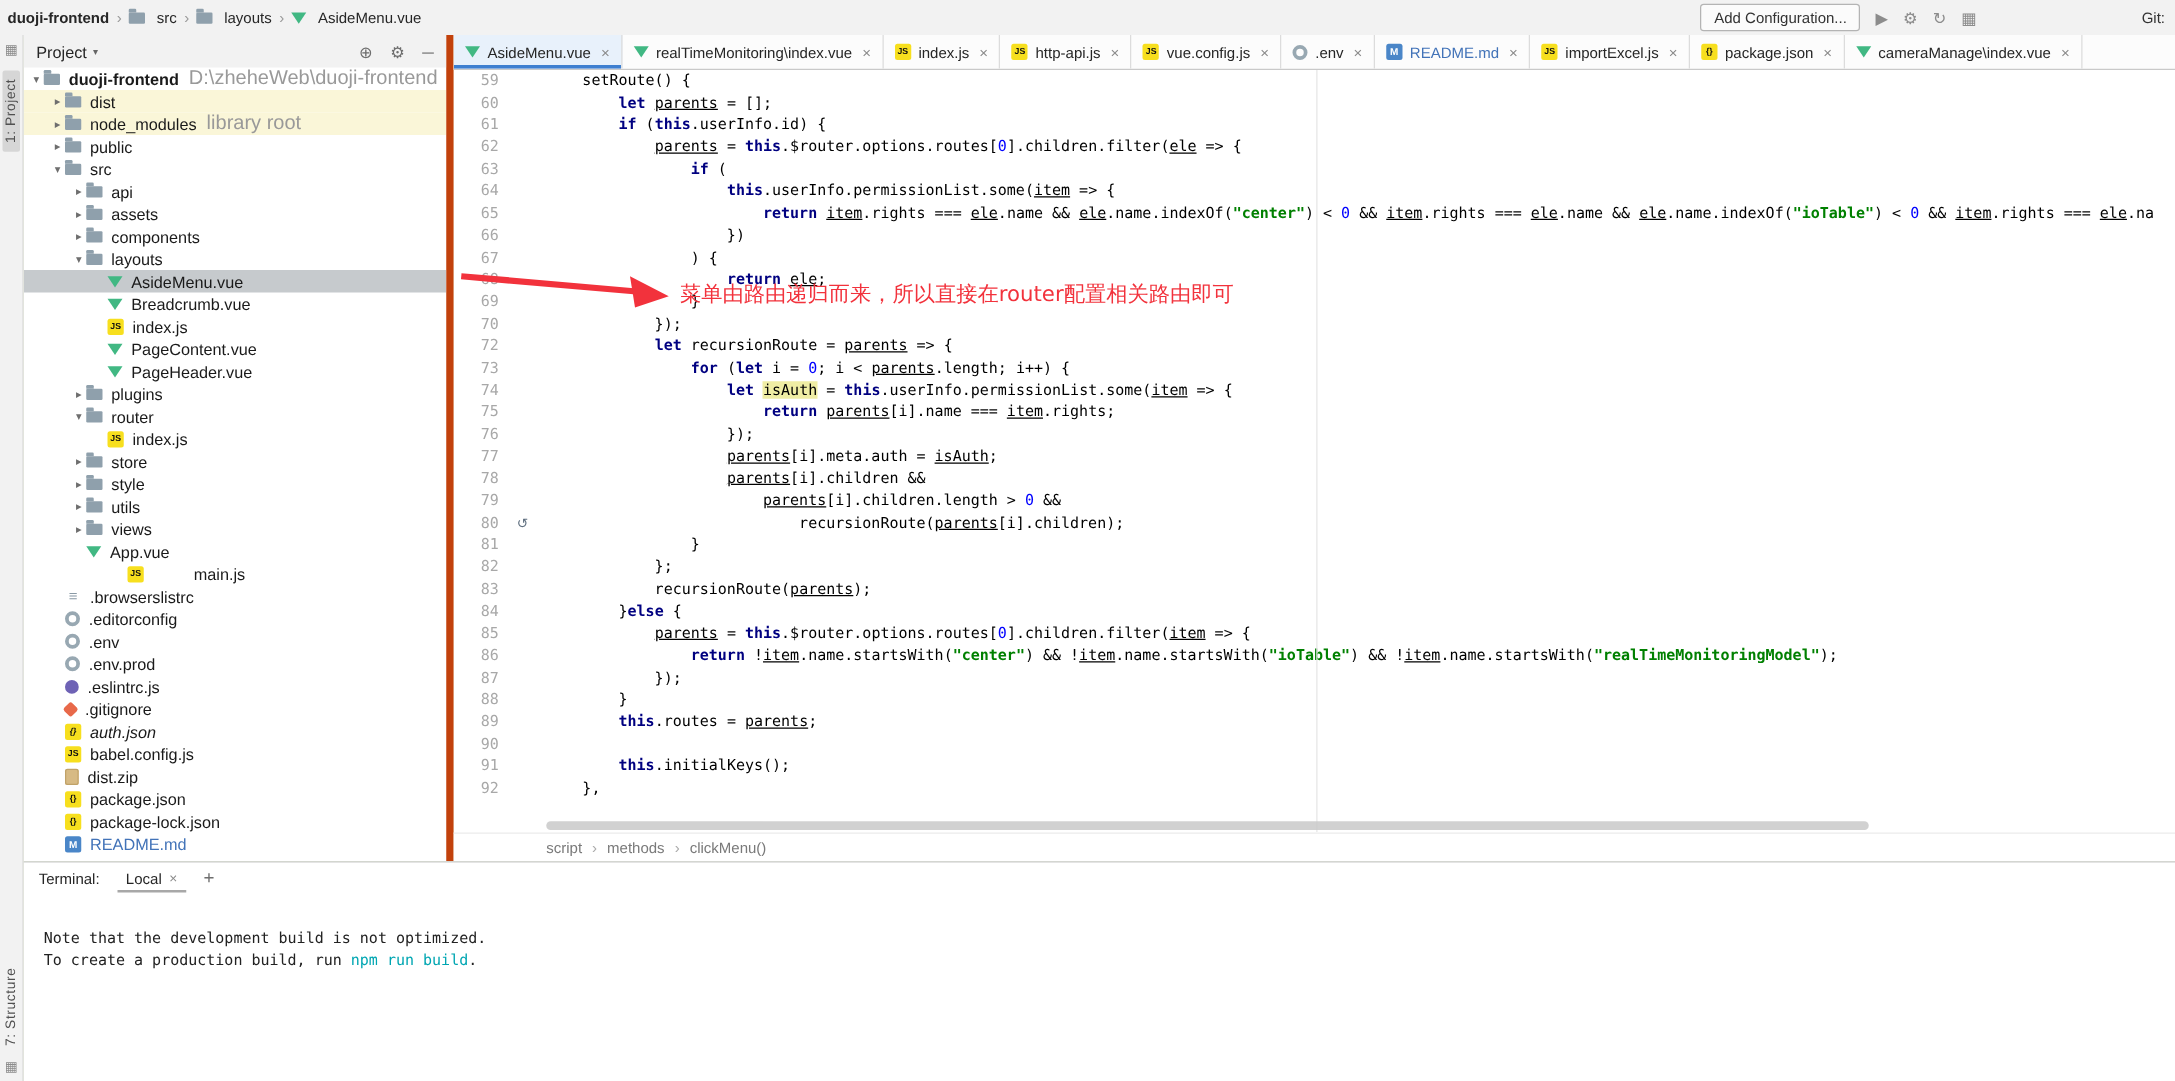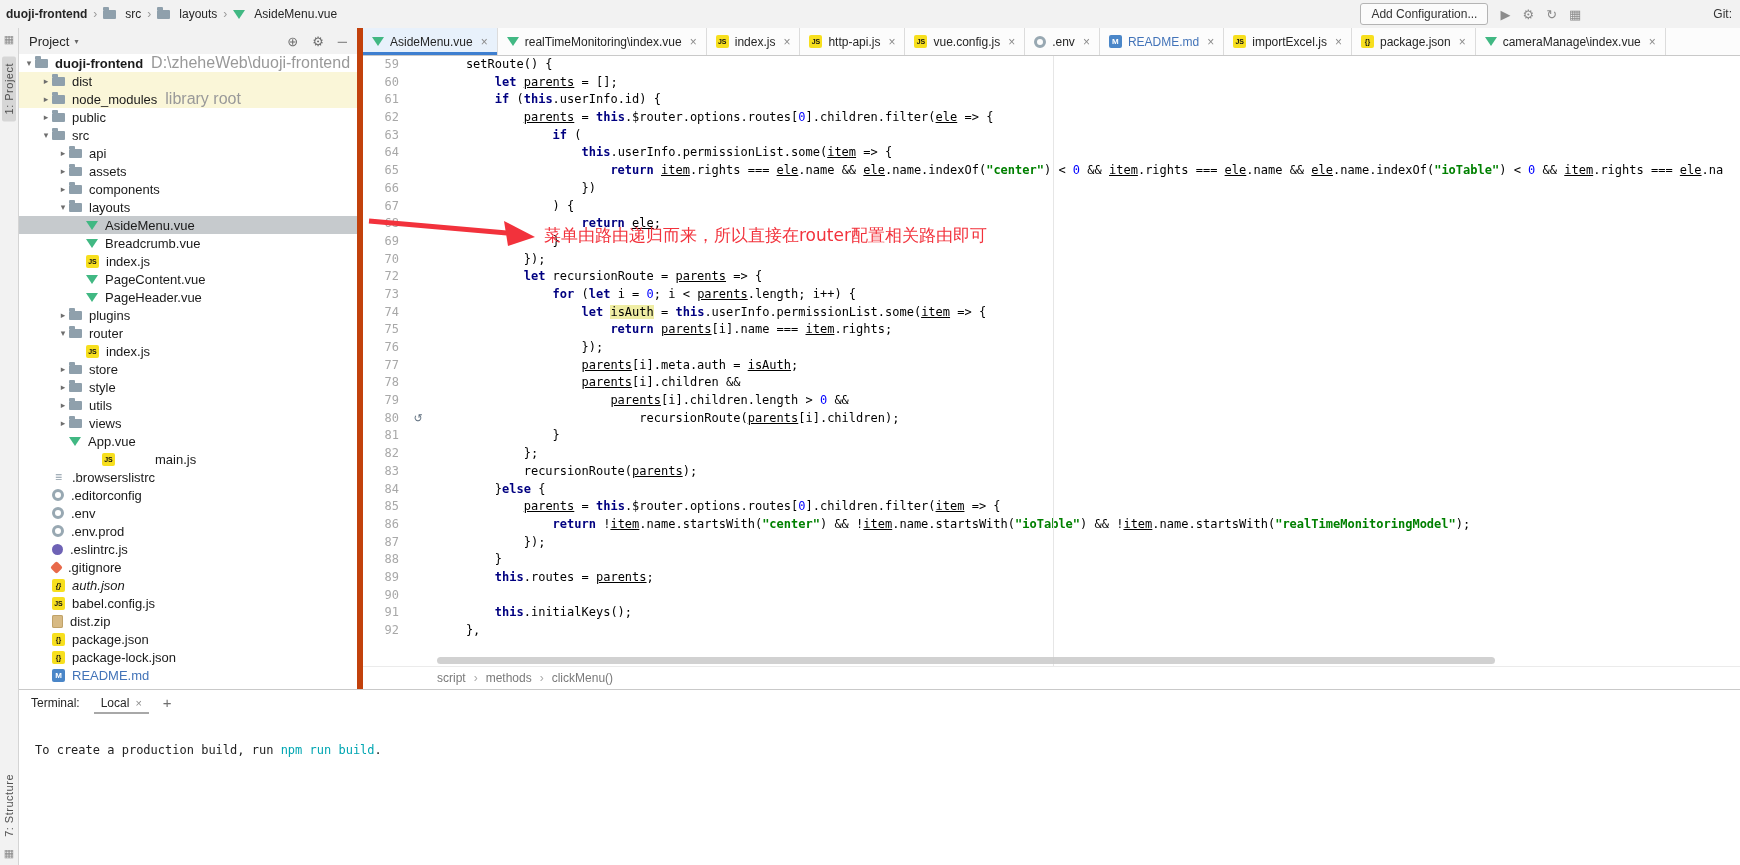--- a/index.html
+++ b/index.html
@@ -630,20 +630,21 @@
   <div class="terminal">
     <div class="t-head">
       <span class="t-title">Terminal:</span>
       <span class="t-tab">
         <span>Local</span>
         <span class="t-x">×</span>
       </span>
       <span class="t-plus">+</span>
     </div>
     <div class="t-body">
+        <div class="t-line"><span>Note that the development build is not optimized.</span></div>
         <div class="t-line"><span>To create a production build, run </span><span class="t-cmd">npm run build</span><span>.</span></div>
       </div>
   </div>
 
   <svg class="anno-svg" width="1740" height="865" viewBox="0 0 1740 865">
     <line x1="369" y1="221" x2="507" y2="233" stroke="#F2323C" stroke-width="5"></line>
     <polygon points="535,237 504,221 508,246" fill="#F2323C"></polygon>
   </svg>
   <div class="anno-text">菜单由路由递归而来，所以直接在router配置相关路由即可</div>
 

